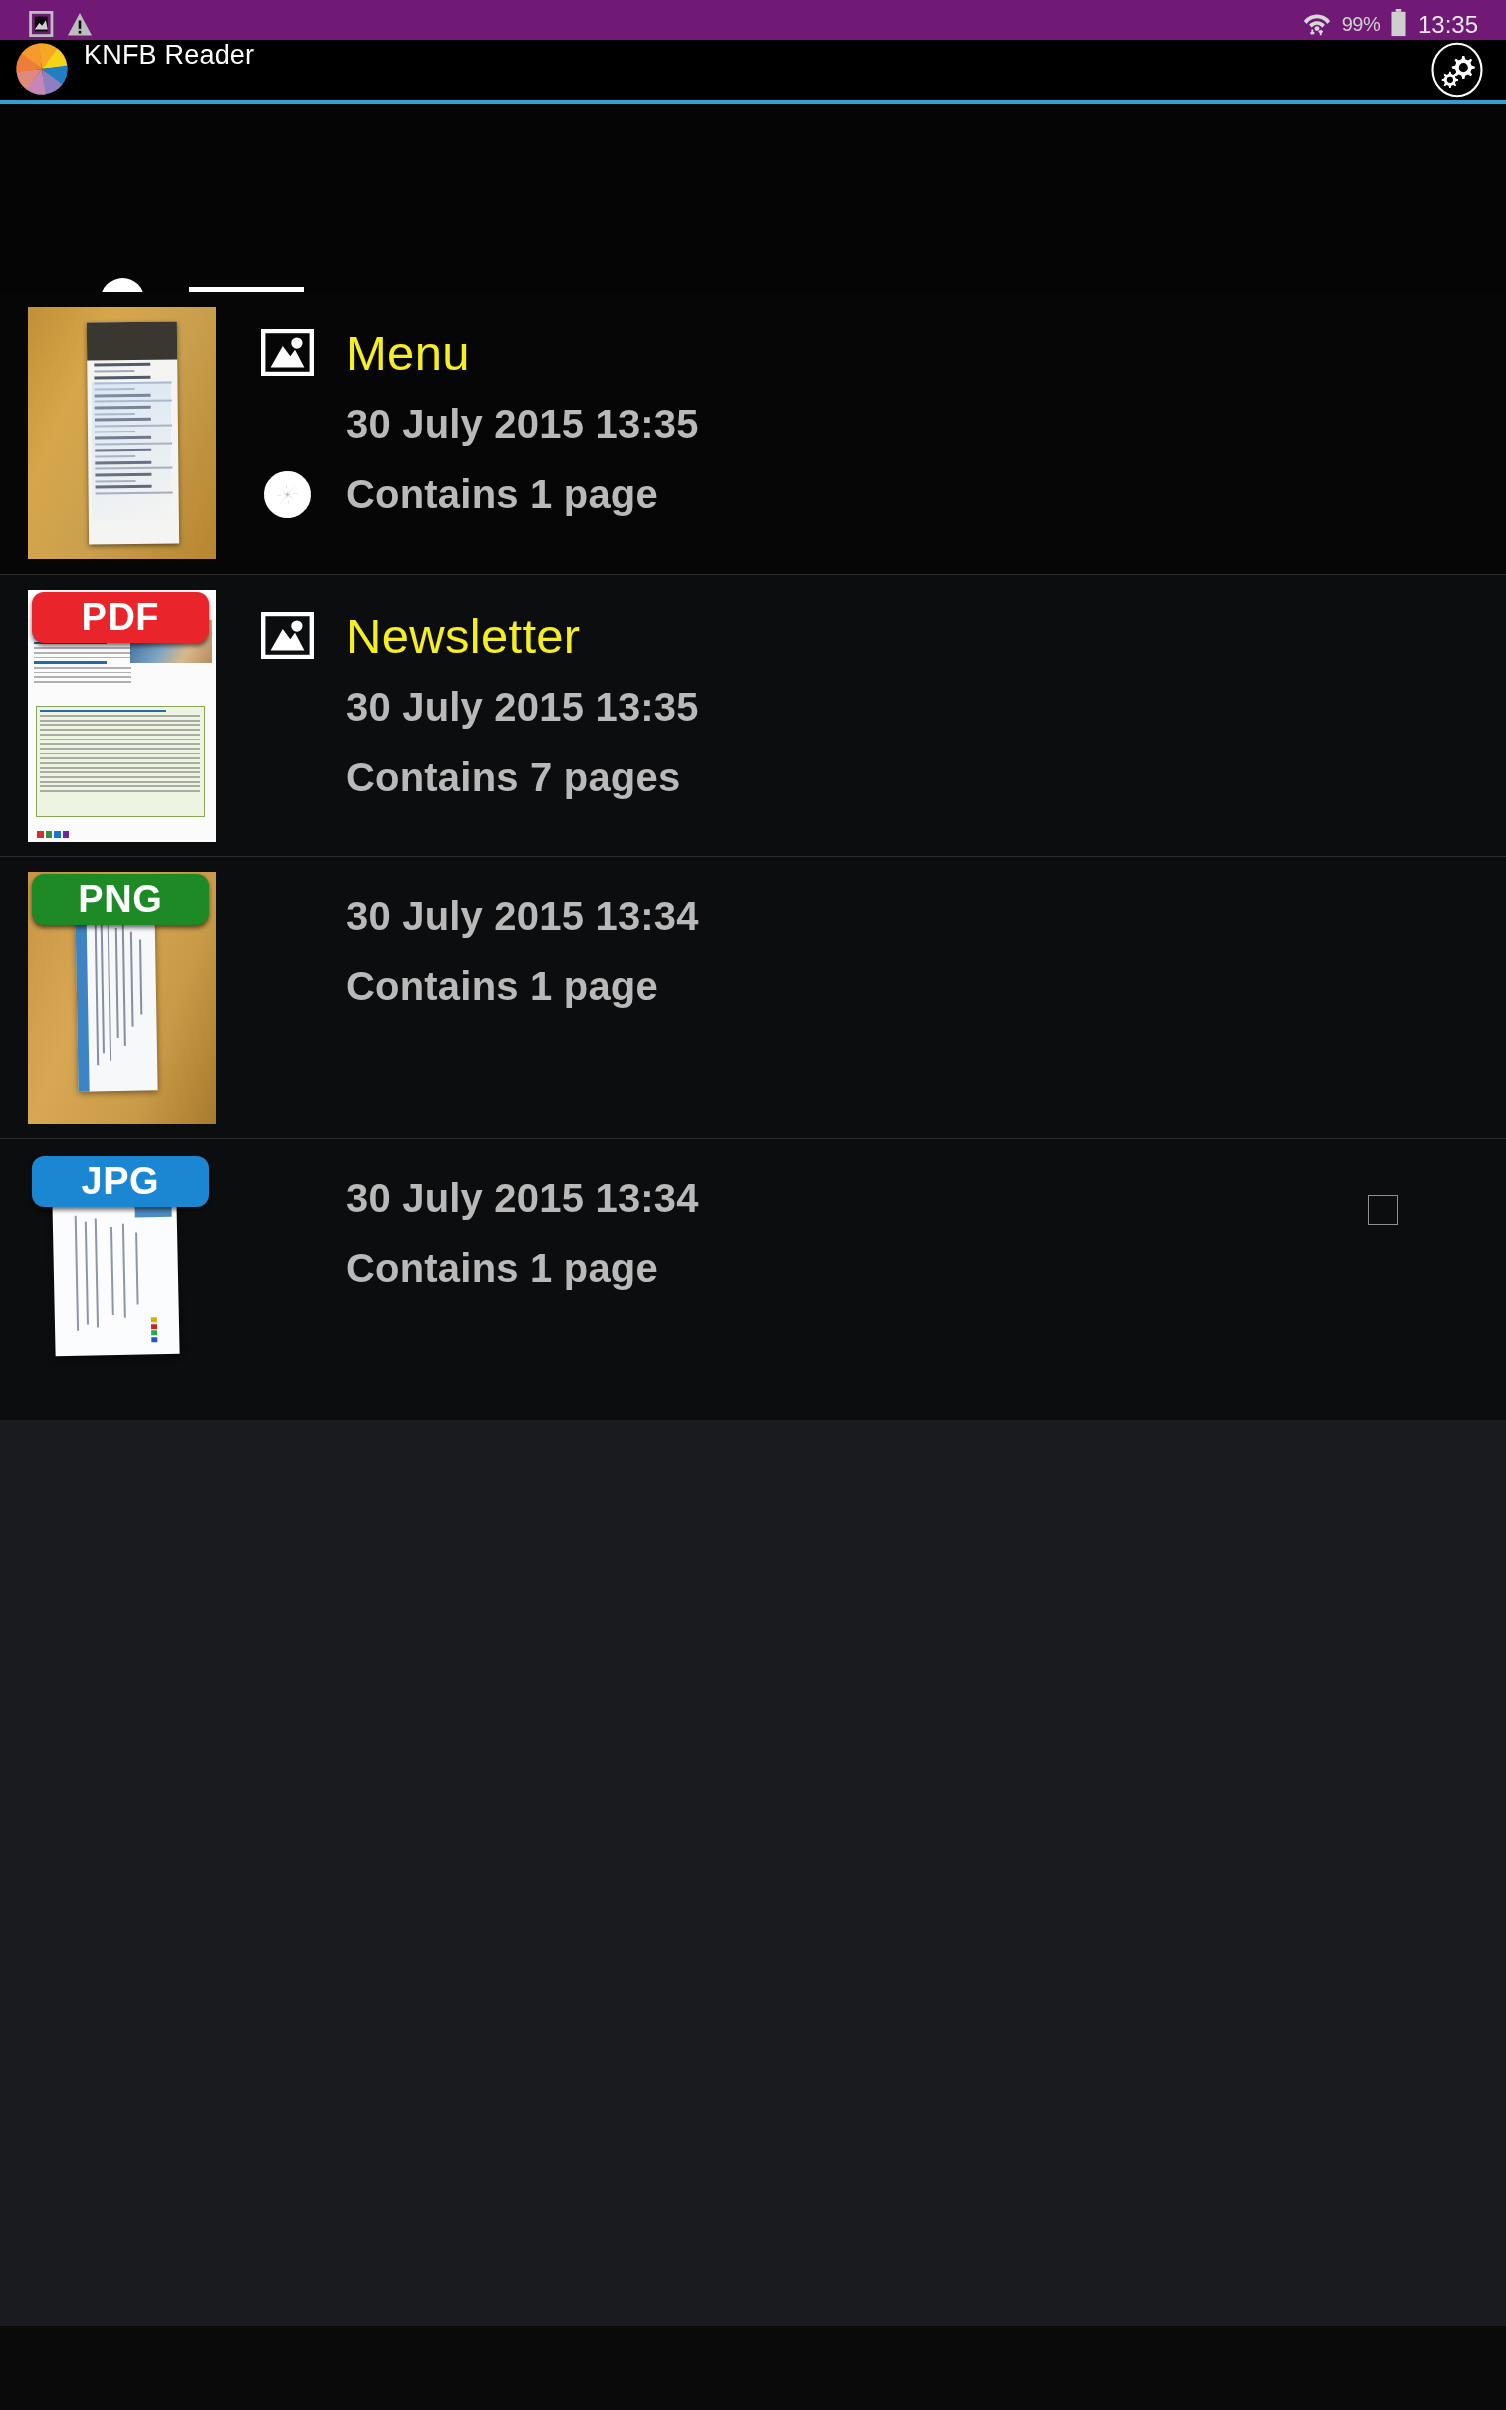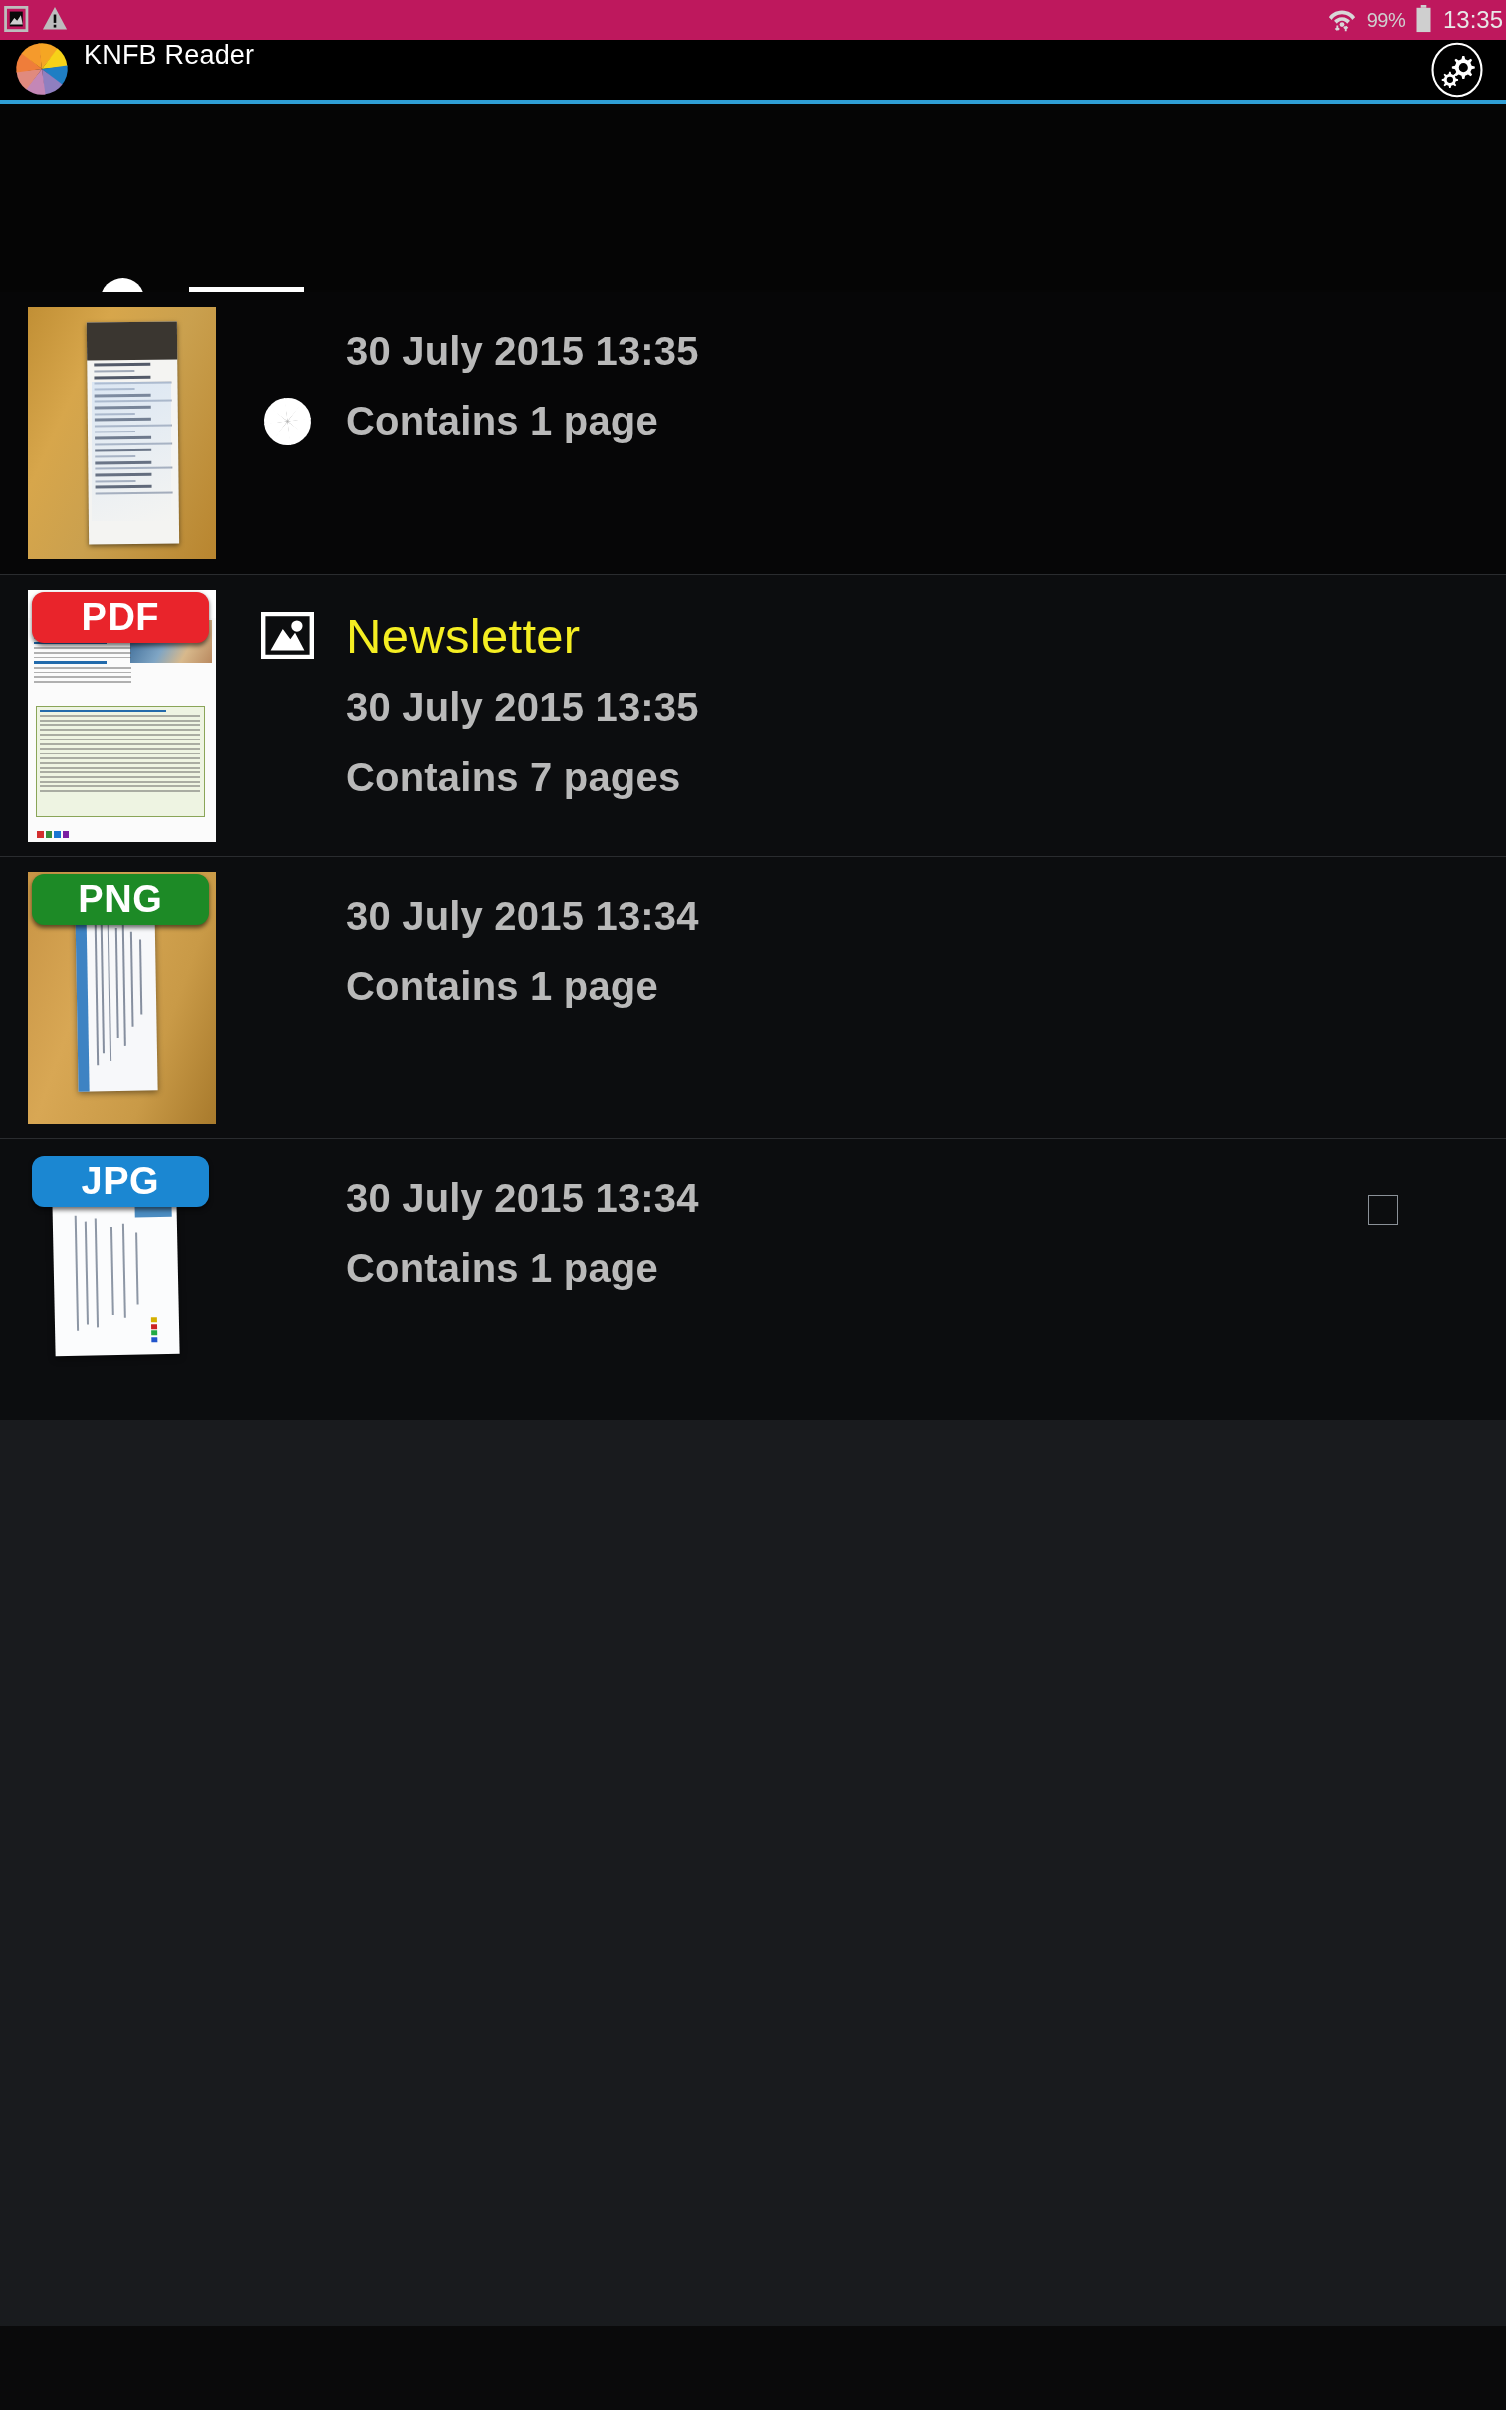--- a/index.html
+++ b/index.html
@@ -7,23 +7,23 @@
     width:1507px; height:2411px;
     background:#0a0a0b;
     font-family:"Liberation Sans", sans-serif;
     overflow:hidden;
   }
 
   
   .statusbar{
     position:relative;
     height:40px; width:100%;
-    background:#be185d;
-    display:flex; align-items:center;
-    padding:0 4px;
+    background:#701a75;
+    display:flex; align-items:flex-end;
+    padding:0 29px;
   }
   .sb-left{ display:flex; align-items:center; gap:13px; }
   .sb-right{ margin-left:auto; display:flex; align-items:center; gap:9.4px; }
   .sb-batt-pct{ color:#cfcfcf; font-size:20px; letter-spacing:-0.5px; }
   .sb-clock{ color:#e8e8e8; font-size:24px; letter-spacing:0px; padding-left:1.9px;}
 
   
   .appbar{
     position:relative;
     height:60px; width:100%;
@@ -283,20 +283,30 @@
             <div class="ln"></div>
           <div class="ln t"></div>
             <div class="ln s"></div>
           <div class="ln t"></div>
             <div class="ln"></div>
         </div>
         <div class="glow"></div>
       </div>
     </div>
     <div class="rowbody">
+      <div class="line title">
+        <span class="iconslot">
+          <svg width="53" height="47" viewBox="0 0 56 50">
+            <rect x="2" y="2" width="52" height="46" fill="none" stroke="#fff" stroke-width="5"></rect>
+            <path d="M10 41 L23 18 L31 29 L36 22 L46 41 Z" fill="#fff"></path>
+            <circle cx="38" cy="15" r="6" fill="#fff"></circle>
+          </svg>
+        </span>
+        <span class="doc-title">Menu</span>
+      </div>
       <div class="line meta">
         <span class="iconslot"></span>
         <span class="doc-meta">30 July 2015 13:35</span>
       </div>
       <div class="line meta">
         <span class="iconslot">
           <svg width="53" height="53" viewBox="0 0 64 64">
             <g transform="translate(32,32)">
               <g transform="rotate(0)">
                   <path d="M0 0 L-4 -28 A28 28 0 0 1 18 -22 Z" fill="#fff"></path>

